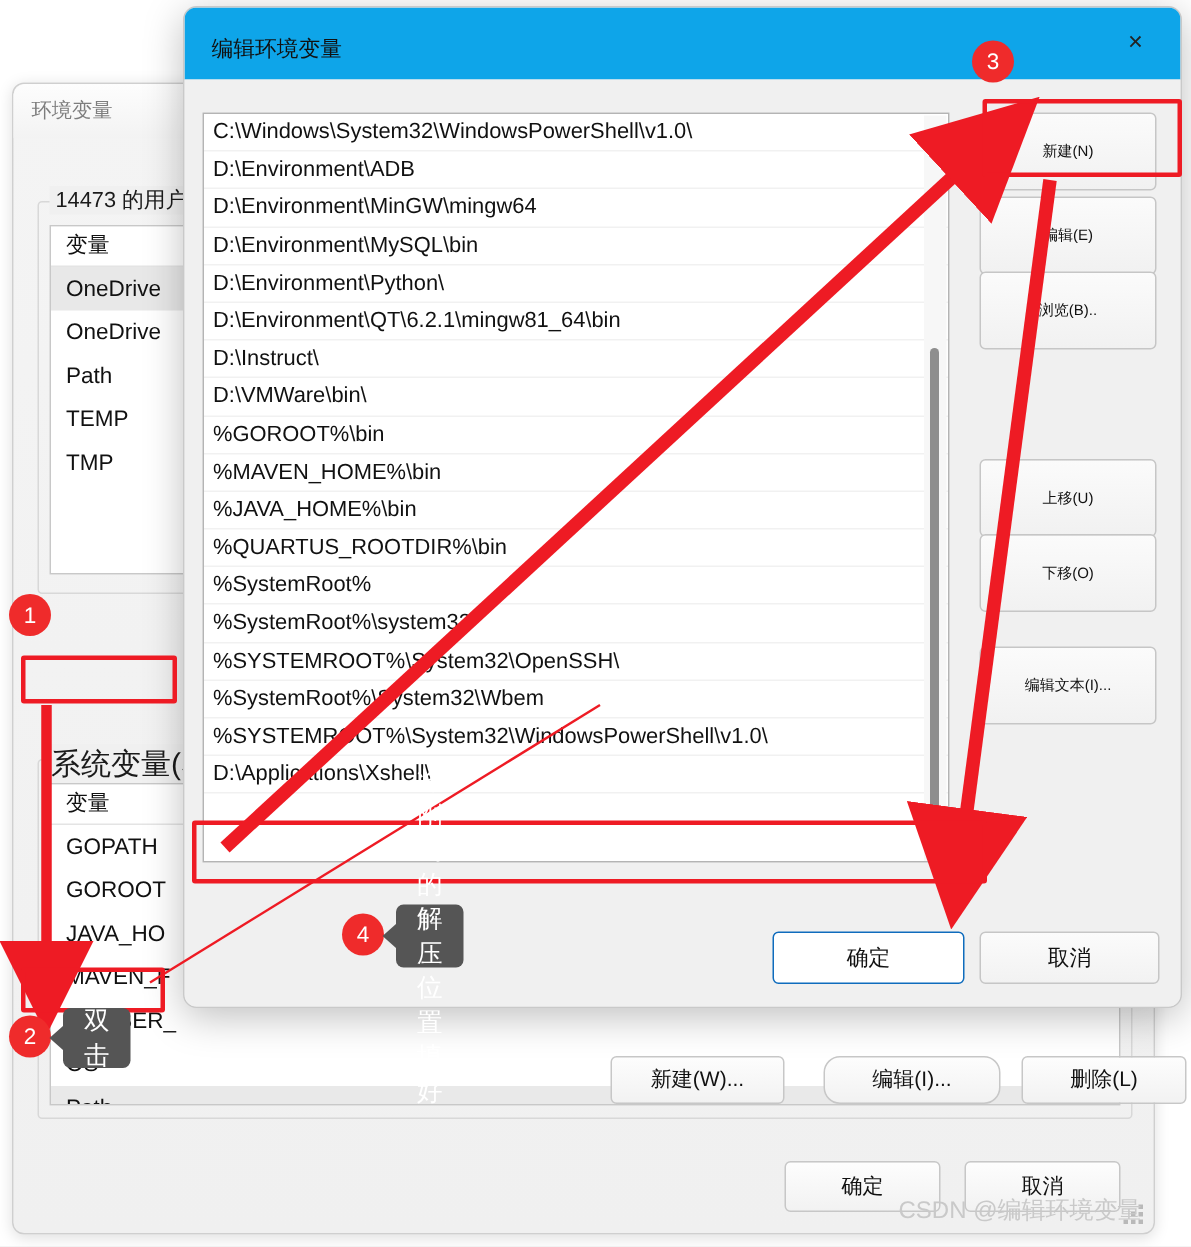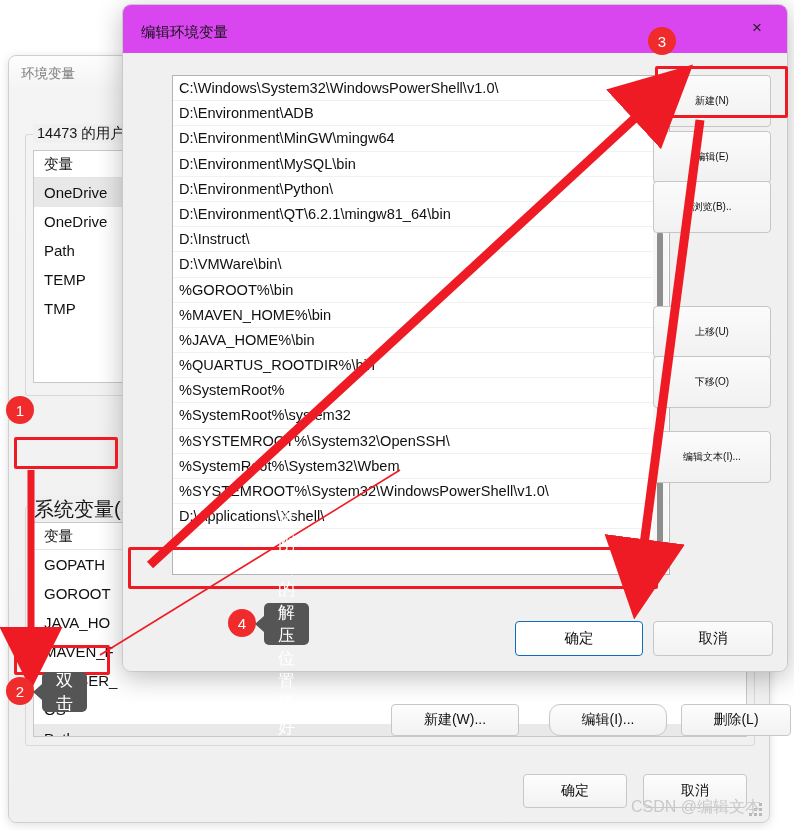--- a/index.html
+++ b/index.html
@@ -95,42 +95,41 @@
     left: 122px; top: 4px;
     width: 666px; height: 668px;
     background: #f0f0f0;
     border: 1px solid #c9c9c9;
     border-radius: 9px;
     box-shadow: 0 6px 26px rgba(0,0,0,0.25);
     overflow: hidden;
   }
   .dlg-titlebar {
     position: absolute; left: 0; top: 0; width: 100%; height: 48px;
-    background: #d946ef;
+    background: #0ea5e9;
   }
   .dlg-title {
     position: absolute; left: 18px; top: 18px;
     font-size: 14.5px; color: #111;
   }
   .dlg-close {
     position: absolute; right: 8px; top: 6px;
     width: 44px; height: 34px;
     display: flex; align-items: center; justify-content: center;
     font-size: 17px; color: #222;
   }
   .dlg-body {
     position: absolute; left: 0; top: 48px; width: 100%; height: 620px;
     background: #f0f0f0;
   }
   .path-list {
     position: absolute; left: 12px; top: 22px;
     width: 498px; height: 500px;
     background: #ffffff; border: 1px solid #b4b4b4;
     overflow: hidden;
-    margin-left: 37px;
   }
   .path-row {
     height: 25.2px; line-height: 25.2px;
     padding-left: 6px;
     font-size: 14.6px; color: #111;
     white-space: nowrap; overflow: hidden;
     border-bottom: 1px solid #f1f1f1;
   }
   .list-scroll {
     position: absolute; right: 1px; top: 1px;
@@ -239,37 +238,37 @@
       <div class="bg-row">GOPATH</div>
       <div class="bg-row">GOROOT</div>
       <div class="bg-row">JAVA_HO</div>
       <div class="bg-row">MAVEN_F</div>
       <div class="bg-row">NUMBER_</div>
       <div class="bg-row">OS</div>
       <div class="bg-row sys-row-sel">Path</div>
 
     </div>
 
-    <div class="win-btn" style="left:382px; top:648px; width:128px;">新建(W)...</div>
+    <div class="win-btn" style="left:398px; top:648px; width:116px;">新建(W)...</div>
     <div class="win-btn" style="left:540px; top:648px; width:118px;border-radius:11px;">编辑(I)...</div>
     <div class="win-btn" style="left:672px; top:648px; width:110px;">删除(L)</div>
 
     <div class="win-btn" style="left:514px; top:718px; width:104px; height:34px;">确定</div>
     <div class="win-btn" style="left:634px; top:718px; width:104px; height:34px;">取消</div>
 
     <div class="grip">
       <i style="left:10px;top:0"></i>
         <i style="left:5px;top:5px"></i>
         <i style="left:10px;top:5px"></i>
       <i style="left:0;top:10px"></i>
         <i style="left:5px;top:10px"></i>
         <i style="left:10px;top:10px"></i>
     </div>
 
-    <div class="watermark">CSDN @编辑文本</div>
+    <div class="watermark">CSDN @编辑环境变量</div>
   </div>
 
   <div class="dlg">
     <div class="dlg-titlebar">
       <div class="dlg-title">编辑环境变量</div>
       <div class="dlg-close">×</div>
     </div>
 
     <div class="dlg-body">
 

